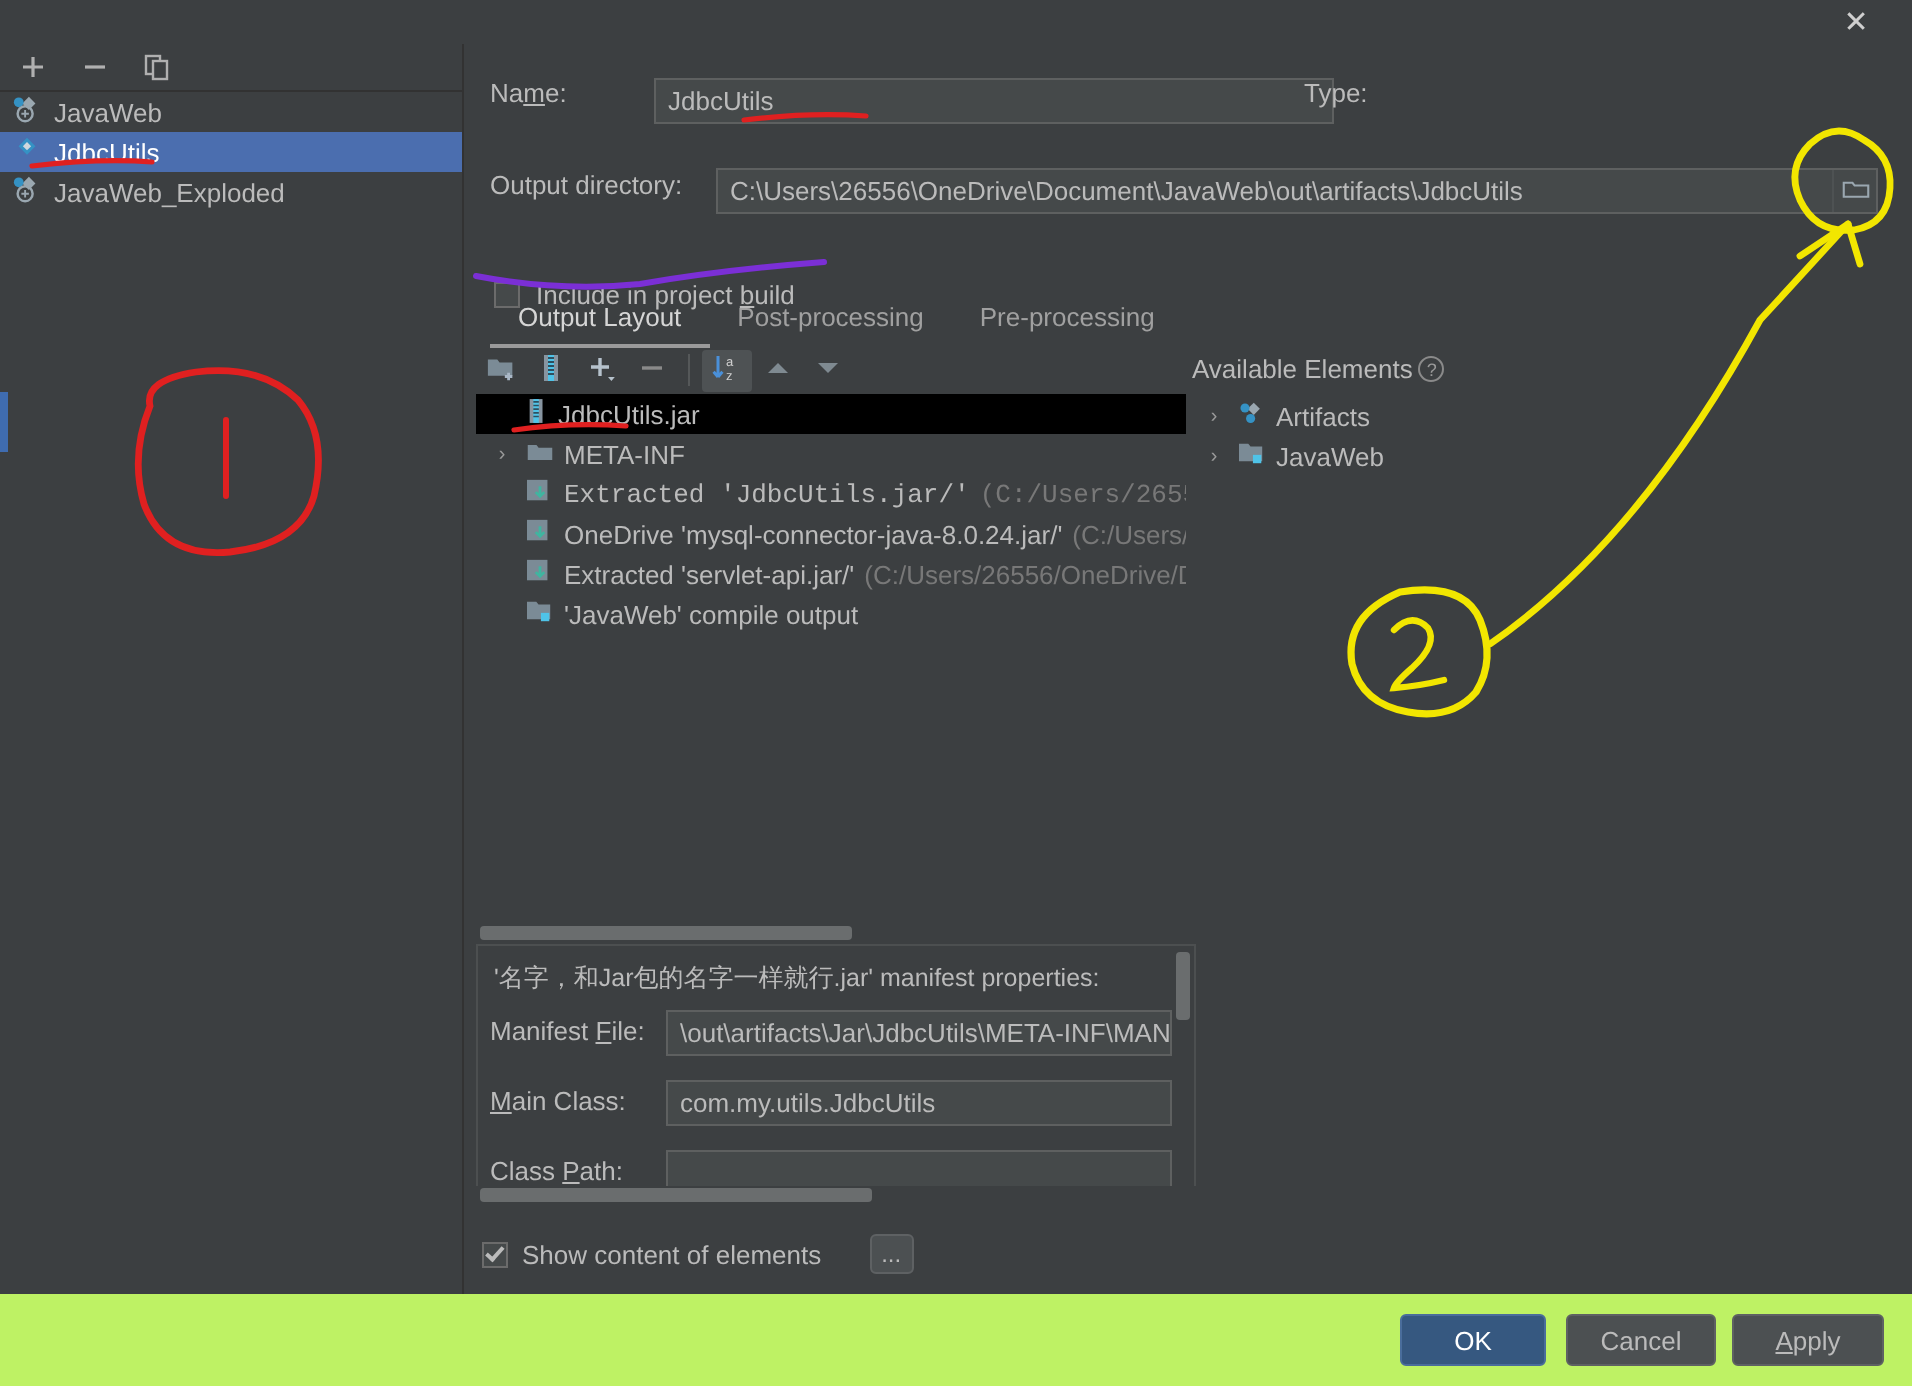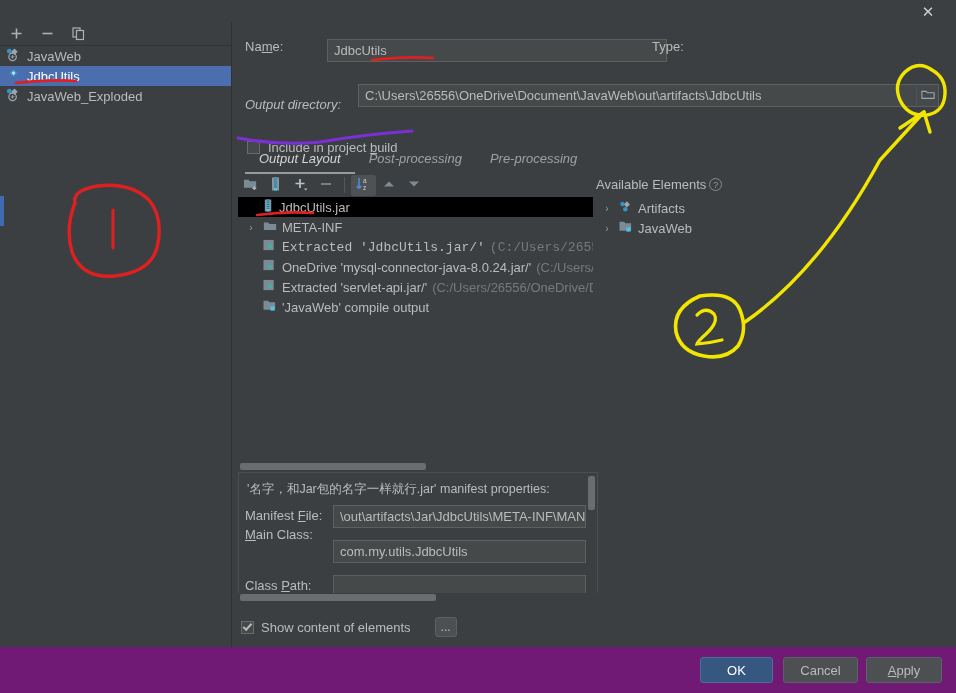--- a/index.html
+++ b/index.html
@@ -104,21 +104,21 @@
     flex: none;
   }
   .cbox.checked::after {
     content: "";
     width: 3px; height: 7px;
     border: solid #bbbbbb; border-width: 0 2px 2px 0;
     transform: rotate(42deg) translate(-1px,-1px);
   }
 
   
-  .tabs { position: absolute; left: 245px; top: 147px; display: flex; gap: 0; font-style: italic; }
+  .tabs { position: absolute; left: 245px; top: 147px; display: flex; gap: 0; }
   .tab {
     padding: 4px 14px 6px 14px; font-size: 13px; color: #a0a0a0;
     cursor: pointer; border-bottom: 2px solid transparent;
   }
   .tab.active { color: #d5d5d5; border-bottom: 2px solid #9a9a9a; }
 
   
   .layout-toolbar {
     position: absolute; left: 238px; top: 174px; width: 355px; height: 22px;
     display: flex; align-items: center; gap: 0;
@@ -196,21 +196,21 @@
   .dots-btn {
     width: 22px; height: 20px; background: #4c5052; border: 1px solid #5e6163;
     border-radius: 3px; color: #bbbbbb; font-size: 12px;
     display: flex; align-items: center; justify-content: center; cursor: pointer;
     margin-left: 17px;
   }
 
   
   .footer {
     position: absolute; left: 0; top: 647px; width: 956px; height: 46px;
-    background: #701a75;
+    background: #bef264;
   }
   .btn {
     position: absolute; top: 10px; height: 26px;
     border-radius: 3px; font-size: 13px;
     display: flex; align-items: center; justify-content: center;
     cursor: pointer;
   }
   .btn.default { background: #365880; border: 1px solid #4a6d9b; color: #ffffff; }
   .btn.normal  { background: #4c5052; border: 1px solid #5e6163; color: #bbbbbb; }
 
@@ -286,21 +286,21 @@
 
     <div class="form-row" style="left:12px; top:17px;">
       <span class="form-label">Na<span class="u">m</span>e:</span>
     </div>
     <div class="txtfield" style="position:absolute; left:94px; top:39px; width:340px; height:23px; margin-top:-22px;">JdbcUtils</div>
 
     <div class="form-row" style="left:419px; top:17px;">
       <span class="form-label">Type:</span>
     </div>
 
-    <div class="form-row" style="left:12px; top:75px;font-style:italic;">
+    <div class="form-row" style="left:12px; top:63px;">
       <span class="form-label">Output directory:</span>
     </div>
     <div class="txtfield" style="position:absolute; left:125px; top:62px; width:581px;">C:\Users\26556\OneDrive\Document\JavaWeb\out\artifacts\JdbcUtils</div>
     <div class="browse-btn" style="position:absolute; left:683px; top:63px;">
       <span>
         <svg width="14" height="12" viewBox="0 0 16 13">
           <path d="M1 3.5h5l1.2 1.6H15v6.4H1z" fill="none" stroke="#9aa7b0" stroke-width="1.2"></path>
         </svg>
       </span>
     </div>
@@ -477,21 +477,21 @@
   </div>
 
   <div class="manifest-box">
     <div class="manifest-title">'名字，和Jar包的名字一样就行.jar' manifest properties:</div>
 
     <div class="mf-row" style="left:6px; top:35px;">
       <span class="form-label">Manifest <span class="u">F</span>ile:</span>
     </div>
     <div class="txtfield" style="position:absolute; left:94px; top:32px; width:253px;">\out\artifacts\Jar\JdbcUtils\META-INF\MANIF</div>
 
-    <div class="mf-row" style="left:6px; top:54px;justify-content:flex-end;">
+    <div class="mf-row" style="left:6px; top:70px;justify-content:flex-end;">
       <span class="form-label"><span class="u">M</span>ain Class:</span>
     </div>
     <div class="txtfield" style="position:absolute; left:94px; top:67px; width:253px;">com.my.utils.JdbcUtils</div>
 
     <div class="mf-row" style="left:6px; top:105px;">
       <span class="form-label">Class <span class="u">P</span>ath:</span>
     </div>
     <div class="txtfield" style="position:absolute; left:94px; top:102px; width:253px;"></div>
 
     <div class="vscroll">

